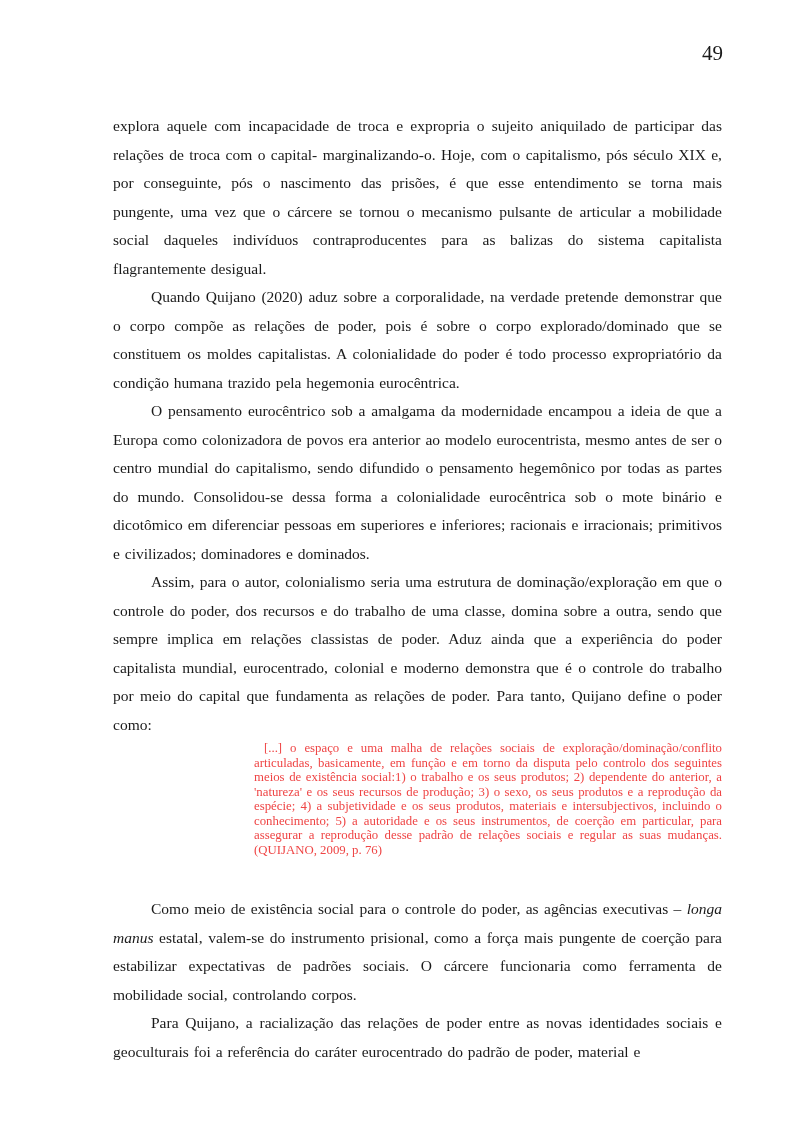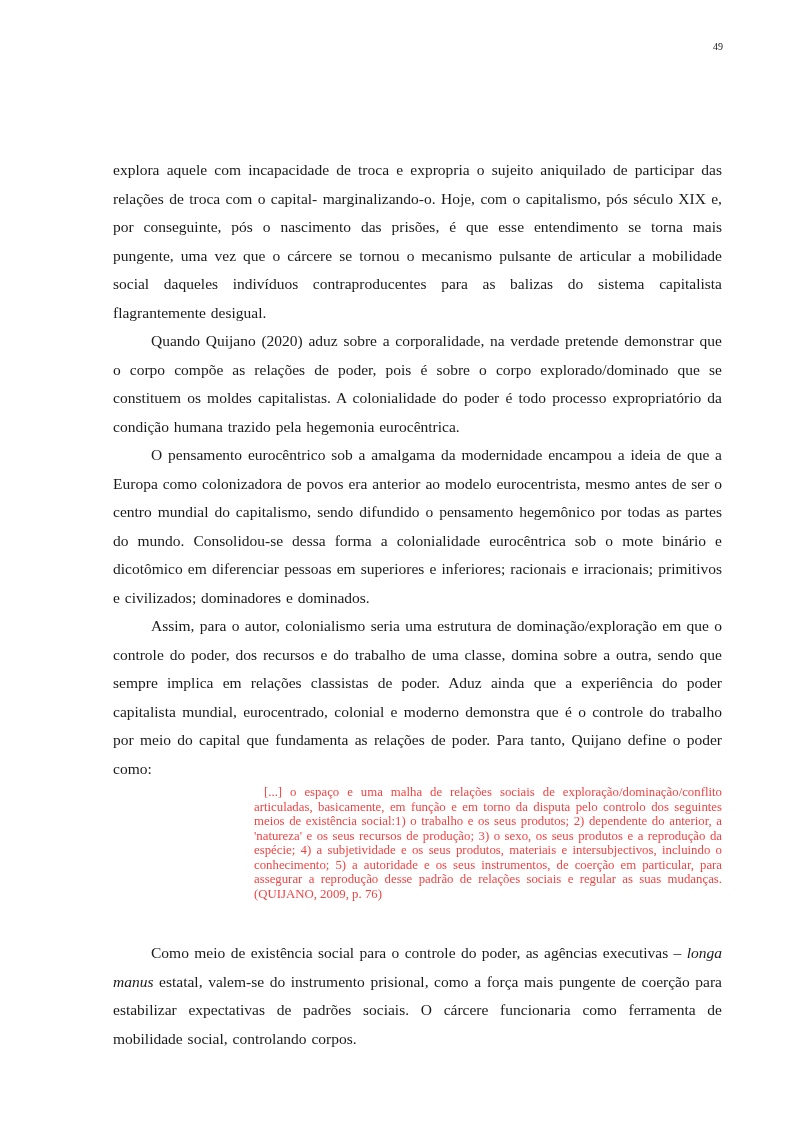--- a/index.html
+++ b/index.html
@@ -13,40 +13,39 @@
       height: 1132px;
       background: #ffffff;
       overflow: hidden;
       font-family: "Liberation Serif", "DejaVu Serif", serif;
       color: #1a1a1a;
     }
     .page-number {
       position: absolute;
       top: 41px;
       right: 77px;
-      font-size: 10px;
+      font-size: 21px;
       color: #1a1a1a;
     }
     .content {
       position: absolute;
       top: 112px;
       left: 113px;
       width: 609px;
     }
     .para {
       margin: 0;
       font-size: 15.5px;
       line-height: 28.5px;
       text-align: justify;
       text-indent: 38px;
       word-spacing: 1px;
     }
     .para.no-indent {
       text-indent: 0;
-      margin-top: 44px;
     }
     .long-quote {
       margin: 2px 0 38px 141px;
       font-size: 12.8px;
       line-height: 14.5px;
       text-align: justify;
       text-indent: 10px;
       color: #ef4444;
     }
     .latin {
@@ -67,16 +66,17 @@
     <p class="para">Quando Quijano (2020) aduz sobre a corporalidade, na verdade pretende demonstrar que o corpo compõe as relações de poder, pois é sobre o corpo explorado/dominado que se constituem os moldes capitalistas. A colonialidade do poder é todo processo expropriatório da condição humana trazido pela hegemonia eurocêntrica.</p>
 
     <p class="para">O pensamento eurocêntrico sob a amalgama da modernidade encampou a ideia de que a Europa como colonizadora de povos era anterior ao modelo eurocentrista, mesmo antes de ser o centro mundial do capitalismo, sendo difundido o pensamento hegemônico por todas as partes do mundo. Consolidou-se dessa forma a colonialidade eurocêntrica sob o mote binário e dicotômico em diferenciar pessoas em superiores e inferiores; racionais e irracionais; primitivos e civilizados; dominadores e dominados.</p>
 
     <p class="para">Assim, para o autor, colonialismo seria uma estrutura de dominação/exploração em que o controle do poder, dos recursos e do trabalho de uma classe, domina sobre a outra, sendo que sempre implica em relações classistas de poder. Aduz ainda que a experiência do poder capitalista mundial, eurocentrado, colonial e moderno demonstra que é o controle do trabalho por meio do capital que fundamenta as relações de poder. Para tanto, Quijano define o poder como:</p>
 
     <blockquote class="long-quote">[...] o espaço e uma malha de relações sociais de exploração/dominação/conflito articuladas, basicamente, em função e em torno da disputa pelo controlo dos seguintes meios de existência social:1) o trabalho e os seus produtos; 2) dependente do anterior, a 'natureza' e os seus recursos de produção; 3) o sexo, os seus produtos e a reprodução da espécie; 4) a subjetividade e os seus produtos, materiais e intersubjectivos, incluindo o conhecimento; 5) a autoridade e os seus instrumentos, de coerção em particular, para assegurar a reprodução desse padrão de relações sociais e regular as suas mudanças. (QUIJANO, 2009, p. 76)</blockquote>
 
     <p class="para"><span>Como meio de existência social para o controle do poder, as agências executivas – </span><em class="latin">longa manus</em><span> estatal, valem-se do instrumento prisional, como a força mais pungente de coerção para estabilizar expectativas de padrões sociais. O cárcere funcionaria como ferramenta de mobilidade social, controlando corpos.</span></p>
 
+    <p class="para">Para Quijano, a racialização das relações de poder entre as novas identidades sociais e geoculturais foi a referência do caráter eurocentrado do padrão de poder, material e</p>
 
   </section>
 
 </main>
 
 </body></html>

